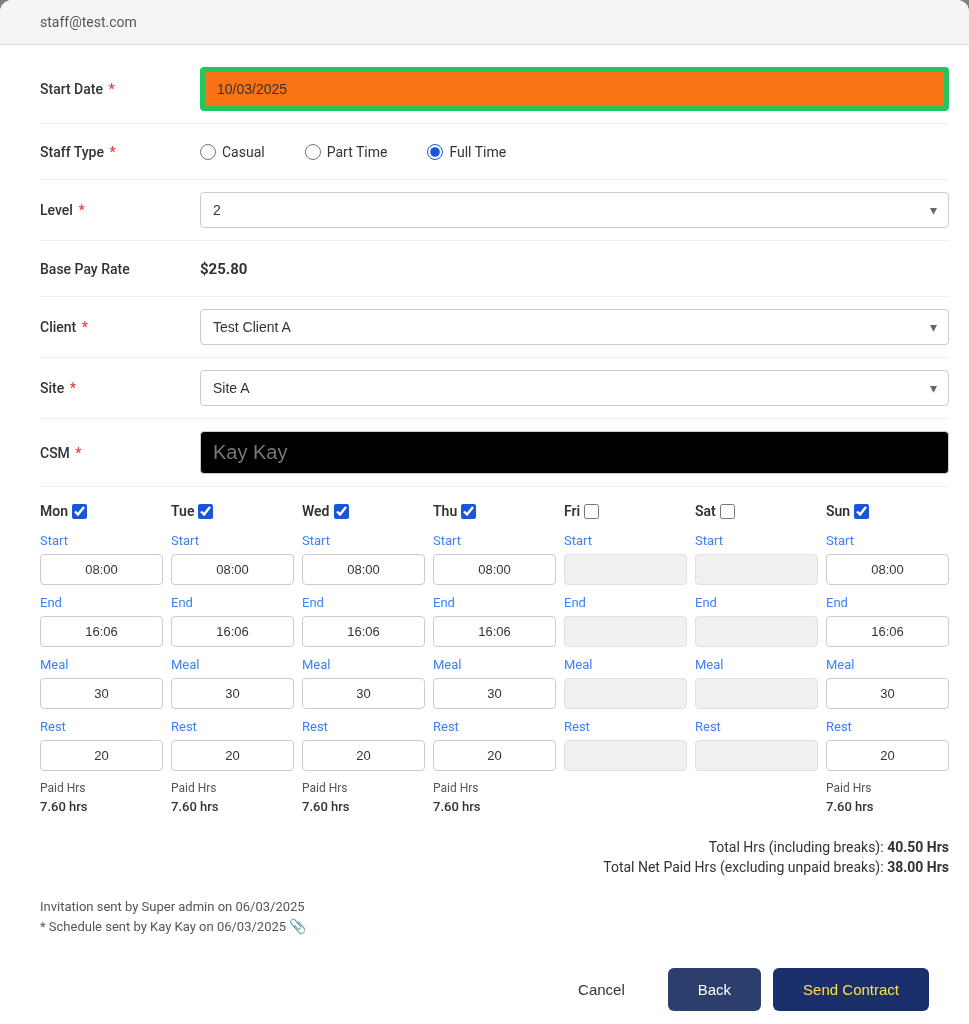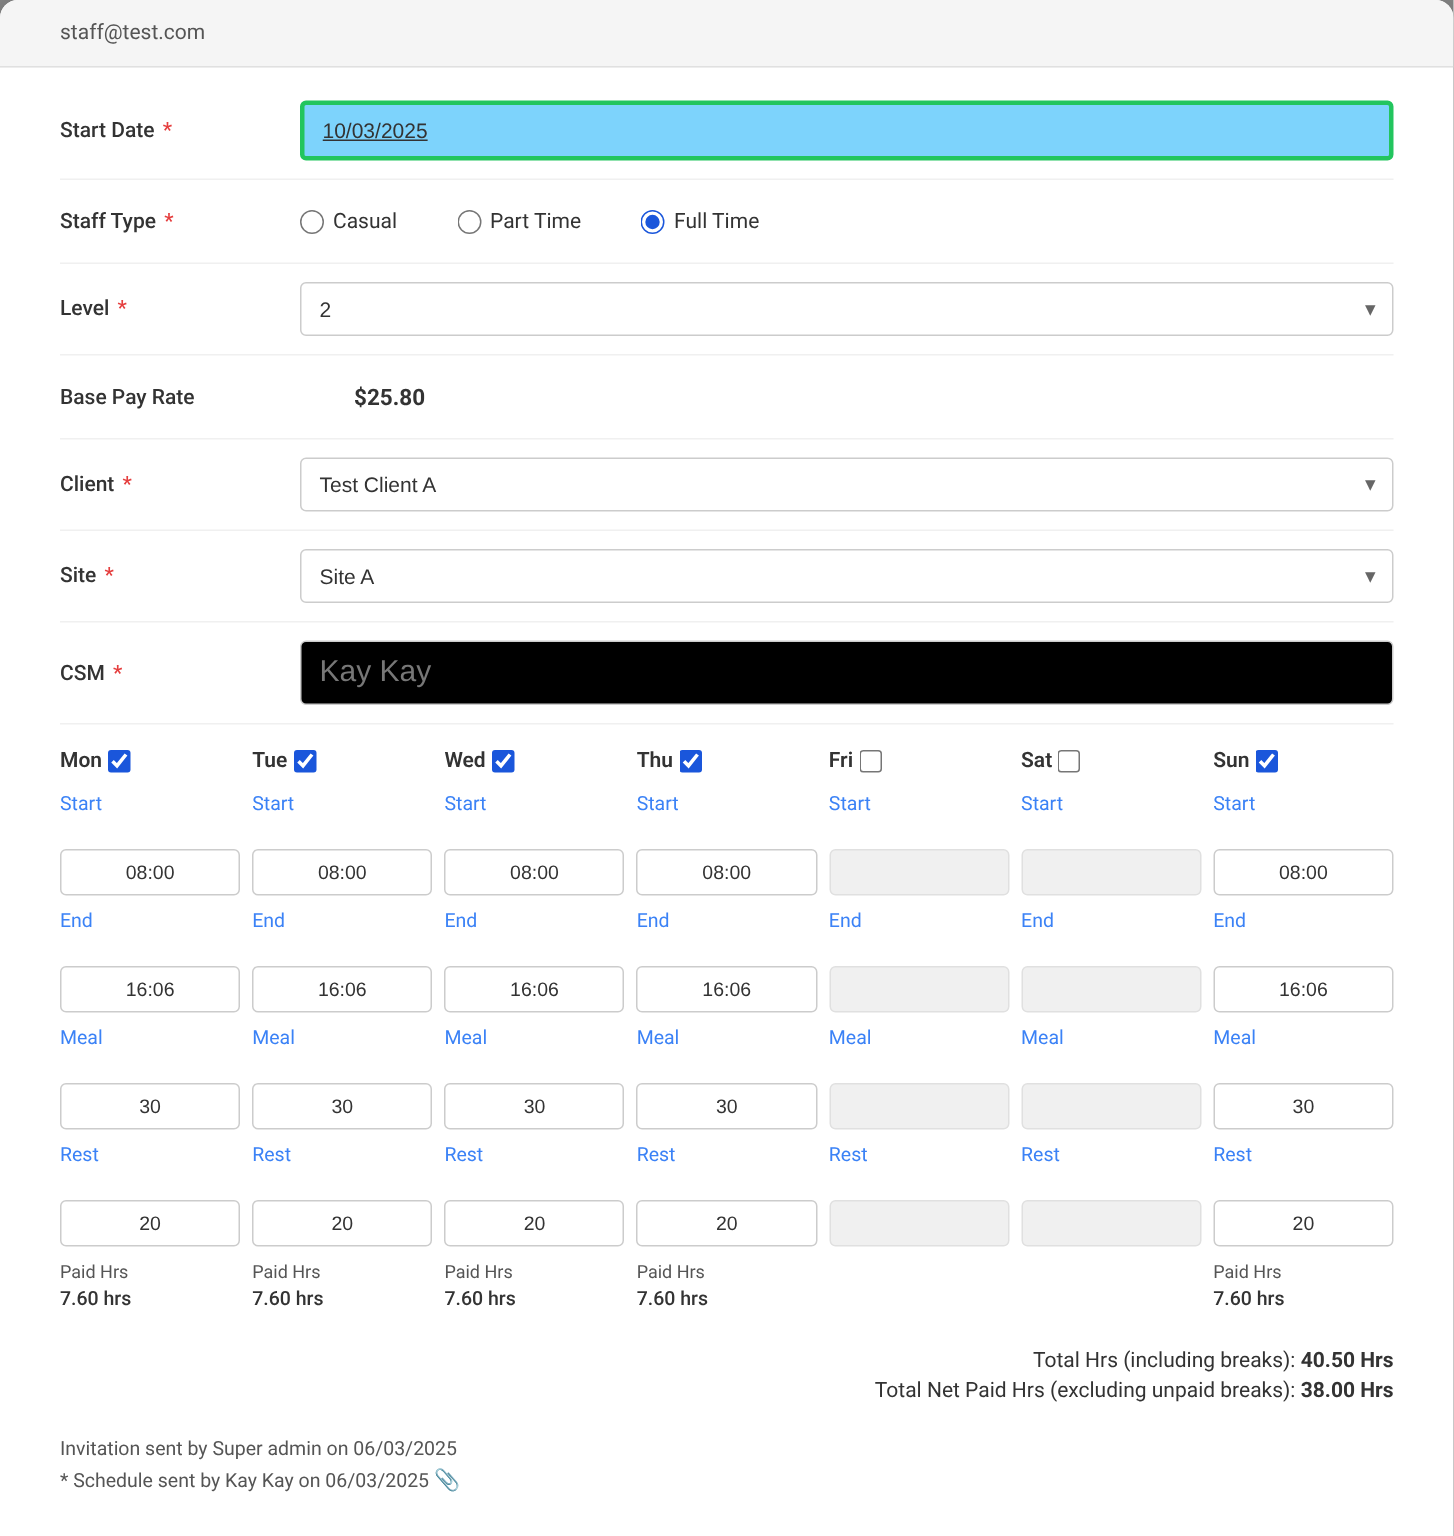--- a/index.html
+++ b/index.html
@@ -25,21 +25,21 @@
       overflow: hidden;
     }
     .top-bar {
       background: #f5f5f5;
       border-bottom: 1px solid #e0e0e0;
       padding: 14px 40px;
       color: #555;
       font-size: 14px;
     }
     .form-body {
-      padding: 10px 40px 0 40px;
+      padding: 10px 20px 0 40px;
       flex: 1;
     }
     .form-row {
       display: flex;
       align-items: center;
       padding: 12px 0;
       border-bottom: 1px solid #f0f0f0;
       min-height: 56px;
     }
     .form-label {
@@ -51,27 +51,26 @@
     }
     .required {
       color: #e53e3e;
       margin-left: 2px;
     }
     .form-control-wrap {
       flex: 1;
     }
     .text-input {
       width: 100%;
-      border: 3px solid #22c55e;
+      border: 5px solid #22c55e;
       border-radius: 4px;
       padding: 9px 12px;
       font-size: 14px;
       color: #333;
-      background: #7dd3fc;
-      text-decoration: underline;
+      background: #f97316;
     }
     .select-input {
       width: 100%;
       border: 1px solid #ccc;
       border-radius: 4px;
       padding: 9px 12px;
       font-size: 14px;
       color: #333;
       background: #fff;
       appearance: none;
@@ -104,21 +103,20 @@
     }
     .radio-label input[type="radio"] {
       width: 16px;
       height: 16px;
       cursor: pointer;
       accent-color: #1a56db;
     }
     .base-pay-value {
       font-weight: 700;
       font-size: 15px;
-      margin-left: 36px;
     }
     .csm-input {
       width: 100%;
       border: 1px solid #ccc;
       border-radius: 4px;
       padding: 9px 12px;
       font-size: 20px;
       color: #777;
       background: #000000;
     }
@@ -157,21 +155,20 @@
     }
     .schedule-input {
       width: 100%;
       border: 1px solid #ccc;
       border-radius: 4px;
       padding: 7px 6px;
       font-size: 13px;
       color: #333;
       background: #fff;
       text-align: center;
-      margin-top: 16px;
     }
     .schedule-input.disabled {
       background: #f0f0f0;
       border-color: #e0e0e0;
       color: #aaa;
     }
     .paid-hrs-label {
       font-size: 12px;
       color: #555;
       margin-top: 6px;

